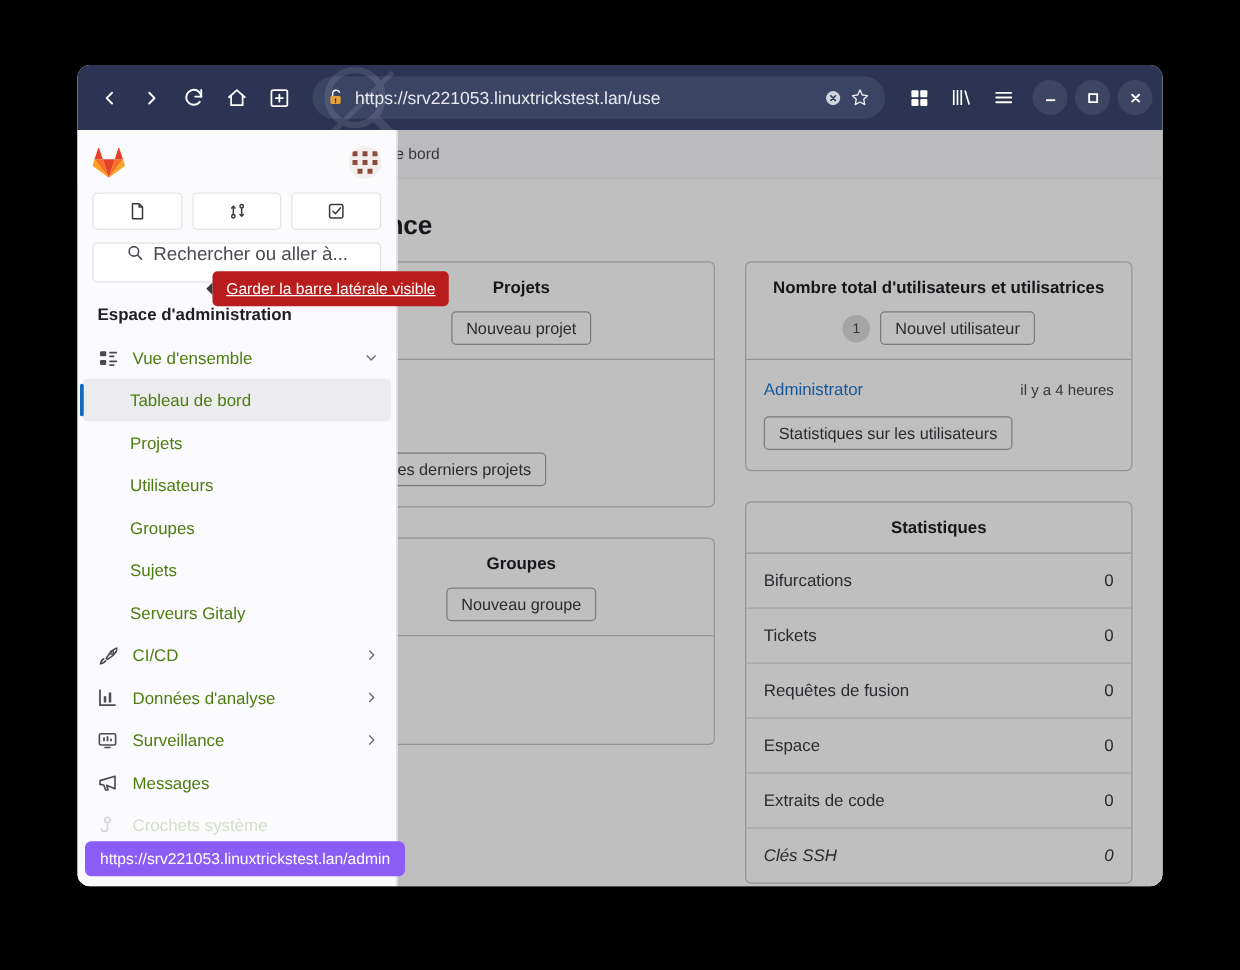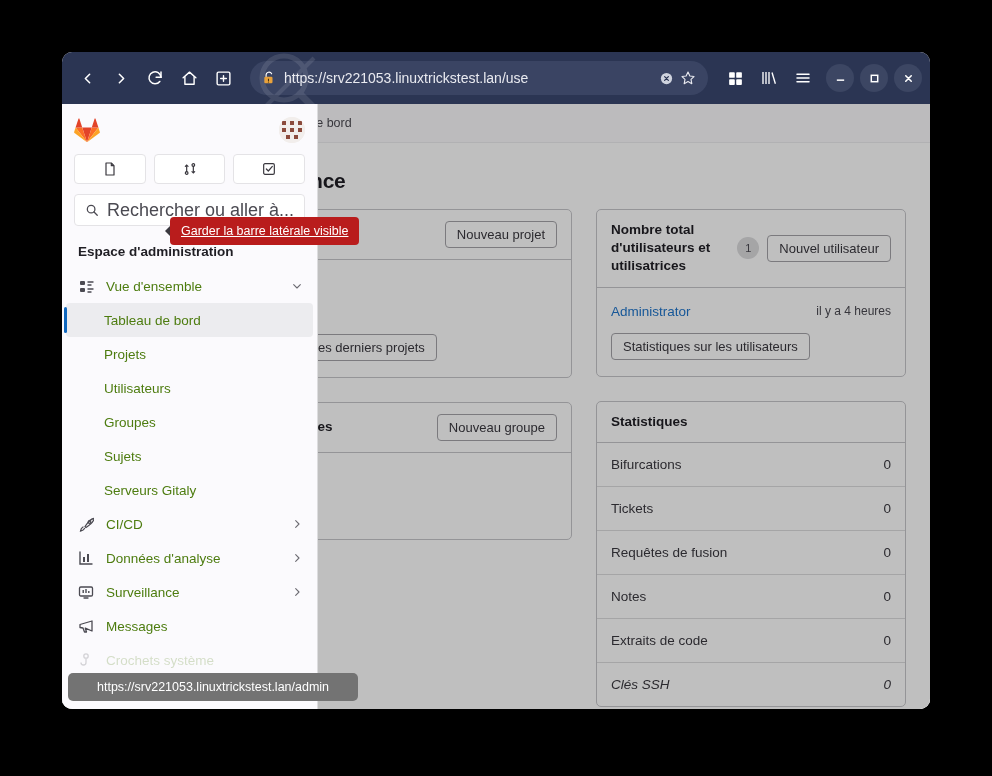--- a/index.html
+++ b/index.html
@@ -120,20 +120,21 @@
     background: #ffffff;
     margin-bottom: 24px;
   }
   .card-header {
     display: flex;
     align-items: center;
     justify-content: space-between;
     padding: 11px 14px;
     border-bottom: 1px solid #c6c6ca;
     gap: 10px;
+    flex-direction: column;
   }
   .card-title {
     font-size: 13.5px;
     font-weight: bold;
     color: #1f1e24;
     line-height: 1.35;
   }
   .header-right { display: flex; align-items: center; gap: 8px; flex: none; }
   .count-badge {
     width: 22px; height: 22px;
@@ -241,24 +242,24 @@
     border-radius: 4px;
     display: flex; align-items: center; justify-content: center;
     color: #3a383f;
   }
   #search-box {
     margin: 0 12px 14px 12px;
     height: 32px;
     background: #ffffff;
     border: 1px solid #e4e3e6;
     border-radius: 4px;
-    display: flex; align-items: center; justify-content: center;
+    display: flex; align-items: flex-start; justify-content: center;
     gap: 8px;
     color: #4b4a52;
-    font-size: 18px;
+    font-size: 15px;
   }
 
   #sidebar-section-title {
     padding: 4px 16px 10px 16px;
     font-size: 13.5px;
     font-weight: bold;
     color: #1f1e24;
   }
   #sidebar-nav { position: relative; }
   .nav-item {
@@ -287,24 +288,24 @@
     width: 3px; height: 26px;
     background: #1068bf;
     border-radius: 2px;
   }
   .nav-item.faded { opacity: 0.22; }
 
   
   #status-link {
     position: absolute;
     left: 6px; bottom: 8px;
-    background: #737373;
+    background: #8b5cf6;
     color: #ffffff;
     font-size: 12.5px;
-    padding: 7px 29px;
+    padding: 7px 12px;
     border-radius: 5px;
     white-space: nowrap;
     z-index: 30;
     margin-top: 16px;
   }
 </style>
 </head>
 <body>
 
 <div id="browser-window">
@@ -480,21 +481,21 @@
                   </div>
                   <div class="stat-row">
                     <span>Tickets</span>
                     <span class="stat-value">0</span>
                   </div>
                   <div class="stat-row">
                     <span>Requêtes de fusion</span>
                     <span class="stat-value">0</span>
                   </div>
                   <div class="stat-row">
-                    <span>Notes</span>
+                    <span>Espace</span>
                     <span class="stat-value">0</span>
                   </div>
                   <div class="stat-row">
                     <span>Extraits de code</span>
                     <span class="stat-value">0</span>
                   </div>
                   <div class="stat-row">
                     <span>Clés SSH</span>
                     <span class="stat-value">0</span>
                   </div>

